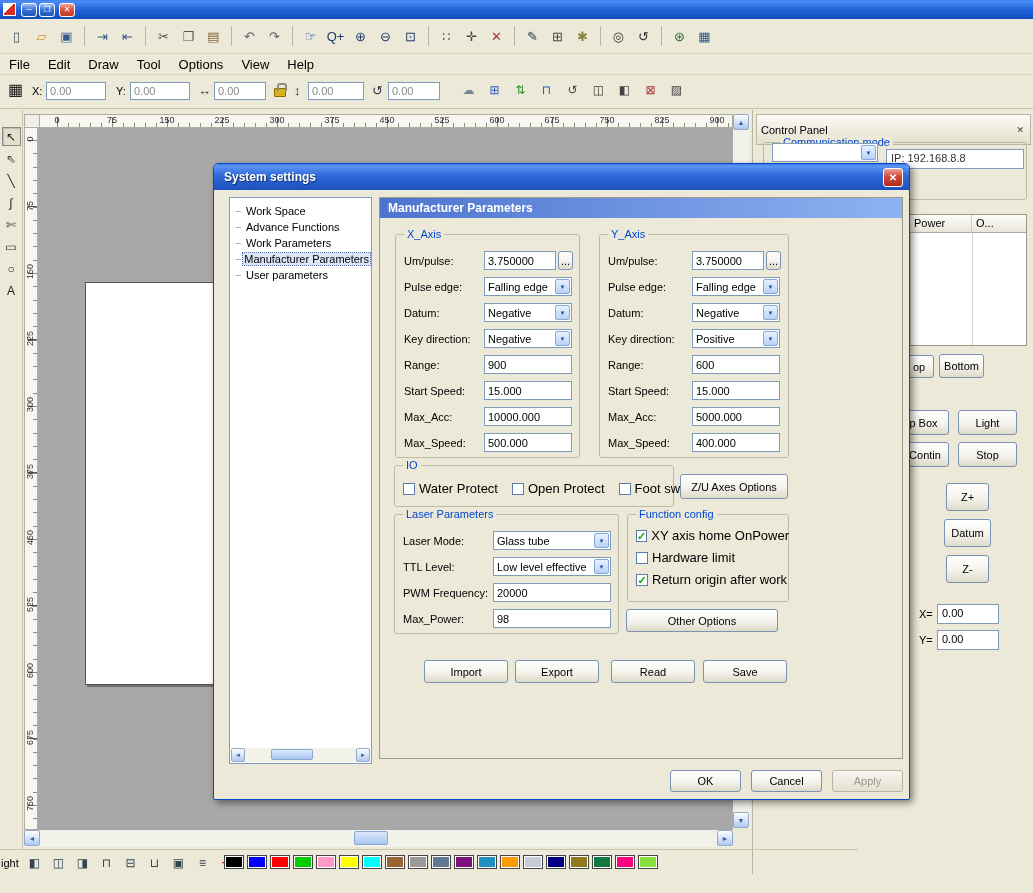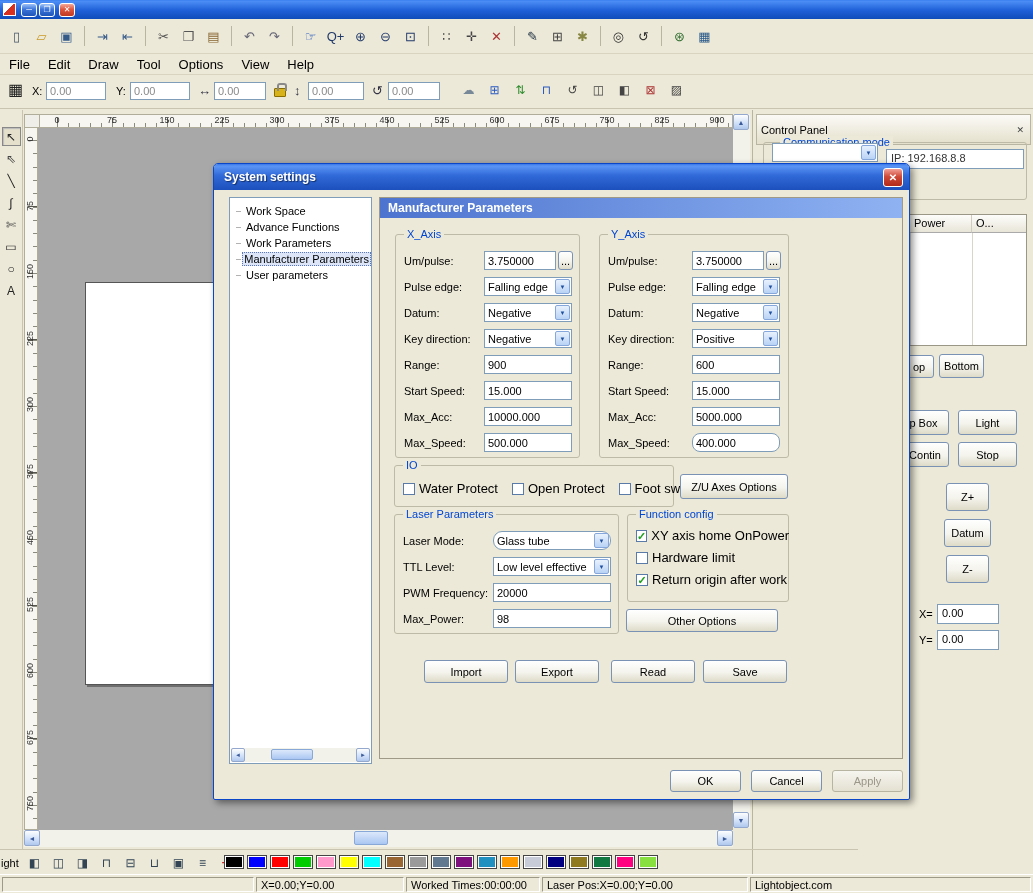--- a/index.html
+++ b/index.html
@@ -419,27 +419,20 @@
         <div class="swatch" style="background: rgb(255, 153, 0);"></div>
         <div class="swatch" style="background: rgb(200, 204, 216);"></div>
         <div class="swatch" style="background: rgb(0, 0, 128);"></div>
         <div class="swatch" style="background: rgb(143, 122, 32);"></div>
         <div class="swatch" style="background: rgb(16, 120, 64);"></div>
         <div class="swatch" style="background: rgb(255, 0, 128);"></div>
         <div class="swatch" style="background: rgb(136, 224, 64);"></div>
       </div>
   </div>
 
-  <div class="statusbar" id="statusbar">
-      <div class="sb-panel" style="left: 2px; width: 252px;"></div>
-      <div class="sb-panel" style="left: 256px; width: 148px;">X=0.00;Y=0.00</div>
-      <div class="sb-panel" style="left: 406px; width: 134px;">Worked Times:00:00:00</div>
-      <div class="sb-panel" style="left: 542px; width: 206px;">Laser Pos:X=0.00;Y=0.00</div>
-      <div class="sb-panel" style="left: 750px; width: 281px;">Lightobject.com</div>
-    </div>
 
   <div class="dialog">
     <div class="dlg-titlebar">
       <span class="dlg-title">System settings</span>
     </div>
     <div class="dlg-close">✕</div>
 
     <div class="tree-box">
       <div id="tree-items">
           <div class="tree-item">
@@ -553,21 +546,21 @@
           <div class="form-row" style="top: 146px;">
             <div class="frm-label">Start Speed:</div>
             <div class="textbox" style="left: 92px; width: 88px;">15.000</div>
           </div>
           <div class="form-row" style="top: 172px;">
             <div class="frm-label">Max_Acc:</div>
             <div class="textbox" style="left: 92px; width: 88px;">5000.000</div>
           </div>
           <div class="form-row" style="top: 198px;">
             <div class="frm-label">Max_Speed:</div>
-            <div class="textbox" style="left: 92px; width: 88px; border-radius: 8px;">400.000</div>
+            <div class="textbox" style="left: 92px; width: 88px;">400.000</div>
           </div>
         </div>
 
       <div class="grp iogrp">
         <span class="grp-label">IO</span>
         <div class="io-flex" id="io-checks">
             <div class="check-row">
               <div class="cb"></div>
               <div class="cb-label">Water Protect</div>
             </div>
@@ -580,21 +573,21 @@
               <div class="cb-label">Foot switch</div>
             </div>
           </div>
       </div>
       <div class="xp-btn zu-btn">Z/U Axes Options</div>
 
       <div class="grp lasergrp" id="laser-rows">
         <span class="grp-label">Laser Parameters</span>
       <div class="form-row" style="top: 16px;">
             <div class="frm-label">Laser Mode:</div>
-            <div class="combo" style="left: 98px; width: 118px; border-radius: 9px;">
+            <div class="combo" style="left: 98px; width: 118px;">
               <div class="combo-text">Glass tube</div>
               <div class="combo-arrow">▼</div>
             </div>
           </div>
           <div class="form-row" style="top: 42px;">
             <div class="frm-label">TTL Level:</div>
             <div class="combo" style="left: 98px; width: 118px;">
               <div class="combo-text">Low level effective</div>
               <div class="combo-arrow">▼</div>
             </div>

